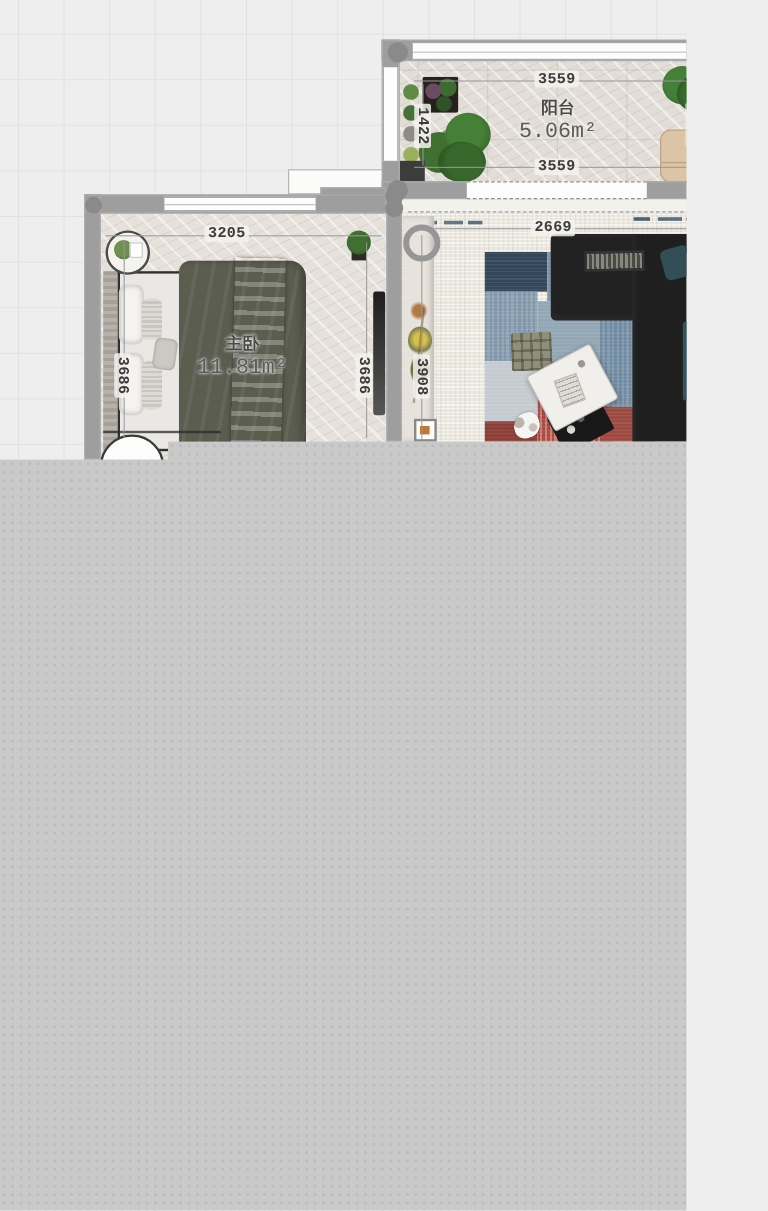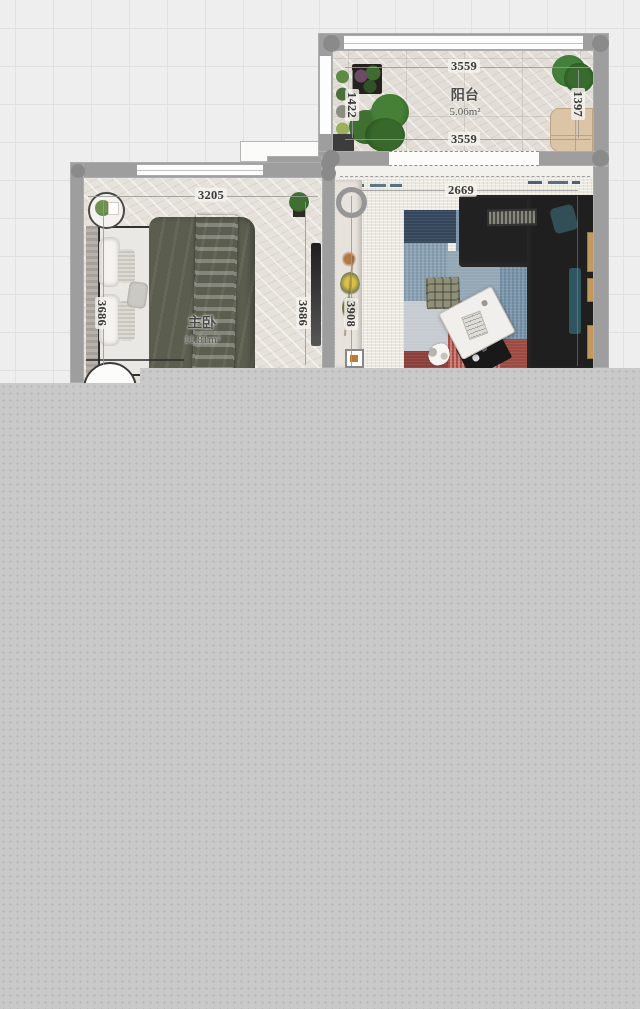--- a/index.html
+++ b/index.html
@@ -1,19 +1,19 @@
 <!DOCTYPE html>
 <html><head>
 <meta charset="utf-8">
 <style>
   html,body{margin:0;padding:0;background:#eee;}
   *{box-sizing:border-box;}
   .stage{
-    position:relative;width:640px;height:1009px;overflow:hidden;
-    font-family:Liberation Serif, serif;
+    position:relative;width:572px;height:1009px;overflow:hidden;
+    font-family:Liberation Mono, monospace;
     background-color:#eeeeee;
     background-image:
       linear-gradient(#e1e1e1 1px, transparent 1px),
       linear-gradient(90deg,#e1e1e1 1px, transparent 1px);
     background-size:38px 38px;
     background-position:15px 28px;
   }
   .abs{position:absolute;}
   
   .wall{position:absolute;background:#9e9e9e;box-shadow:inset 0 0 0 1px #adadad;z-index:10;}
@@ -53,21 +53,21 @@
   .dim{
     position:absolute;transform:translate(-50%,-50%);
     font-size:12.5px;font-weight:700;color:#3b3b3b;letter-spacing:.3px;
     background:rgba(244,242,237,.85);padding:0 3px;border-radius:2px;
     white-space:nowrap;z-index:30;line-height:1.15;
   }
   .dim.v{transform:translate(-50%,-50%) rotate(90deg);}
   .room-label{position:absolute;transform:translate(-50%,-50%);text-align:center;z-index:28;white-space:nowrap;
     text-shadow:0 0 2px #f0eee9,0 0 3px #f0eee9;}
   .room-label .nm{display:block;font-size:14px;font-weight:700;color:#4a4a4a;}
-  .room-label .ar{display:block;font-size:11px;color:#5a5a5a;margin-top:1px;}
+  .room-label .ar{display:block;font-size:18px;color:#5a5a5a;margin-top:1px;}
   
   .furn{position:absolute;z-index:6;}
   .blob{position:absolute;border-radius:50%;}
   
   .overlay{position:absolute;background:#c9c9c9;z-index:40;
     background-image:radial-gradient(rgba(148,148,148,.28) 1px, transparent 1.2px);
     background-size:7px 7px;}
 </style>
 </head>
 <body>
@@ -169,24 +169,24 @@
   <div class="furn" style="left:289px;top:192px;width:21px;height:27px;">
     <div class="abs" style="left:4px;top:12px;width:12px;height:13px;background:#2e2a26;"></div>
     <div class="blob" style="left:0;top:0;width:20px;height:20px;background:radial-gradient(circle at 45% 45%, #3f7031 0 50%, #25501f 100%);"></div>
   </div>
   <div class="furn" style="left:311px;top:243px;width:10px;height:103px;background:linear-gradient(180deg,#1f1f1f,#565656);border-radius:2px;"></div>
   <div class="furn" style="left:83px;top:362px;width:54px;height:54px;background:#fcfcfb;border:2px solid #3a3a3a;border-radius:50%;z-index:7;"></div>
 
   <div class="dimline" style="left:88px;top:196px;width:230px;height:1px;"></div>
   <div class="dimline" style="left:103px;top:200px;width:1px;height:165px;"></div>
   <div class="dimline" style="left:305px;top:202px;width:1px;height:163px;"></div>
-  <div class="dim" style="left:211px;top:195px;">3205</div>
+  <div class="dim" style="left:189px;top:195px;">3205</div>
   <div class="dim v" style="left:102px;top:313px;">3686</div>
   <div class="dim v" style="left:303px;top:313px;">3686</div>
-  <div class="room-label" style="left:202px;top:329px;">
+  <div class="room-label" style="left:202px;top:297px;">
     <span class="nm">主卧</span>
     <span class="ar">11.81m²</span>
   </div>
 
   <div class="floor carpet" style="left:335px;top:166px;width:258px;height:202px;"></div>
   <div class="abs" style="left:335px;top:166px;width:258px;height:11px;background:#f3f1ec;z-index:2;"></div>
   <div class="abs" style="left:340px;top:176px;width:250px;height:0;border-top:1px dashed #8a8a8a;z-index:3;opacity:.8;"></div>
   <div class="abs" style="left:352px;top:182px;width:50px;height:7px;z-index:3;
        background-image:linear-gradient(90deg,#3d5a70 0 12px, transparent 12px 18px, #46637a 18px 34px, transparent 34px 38px, #3d5a70 38px 50px);background-size:50px 3px;background-repeat:no-repeat;background-position:0 2px;opacity:.85;"></div>
   <div class="abs" style="left:528px;top:178px;width:52px;height:8px;z-index:3;

